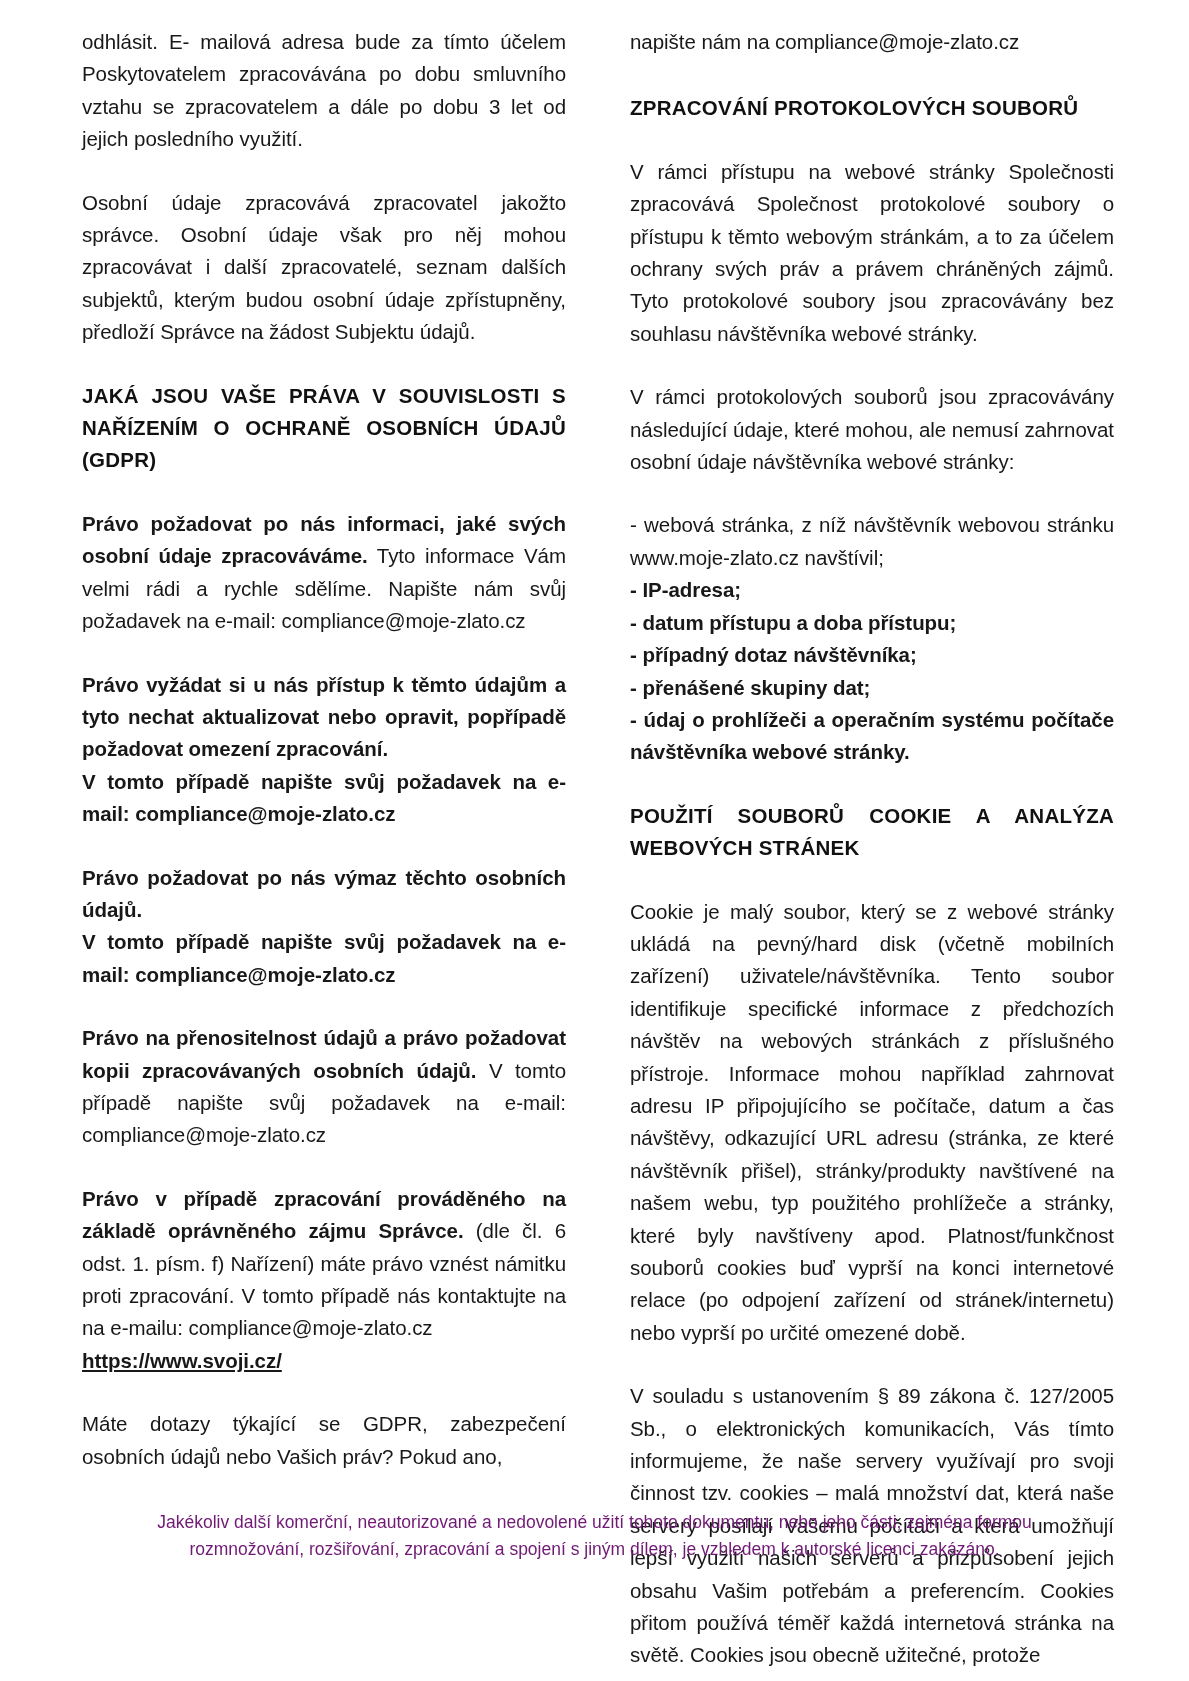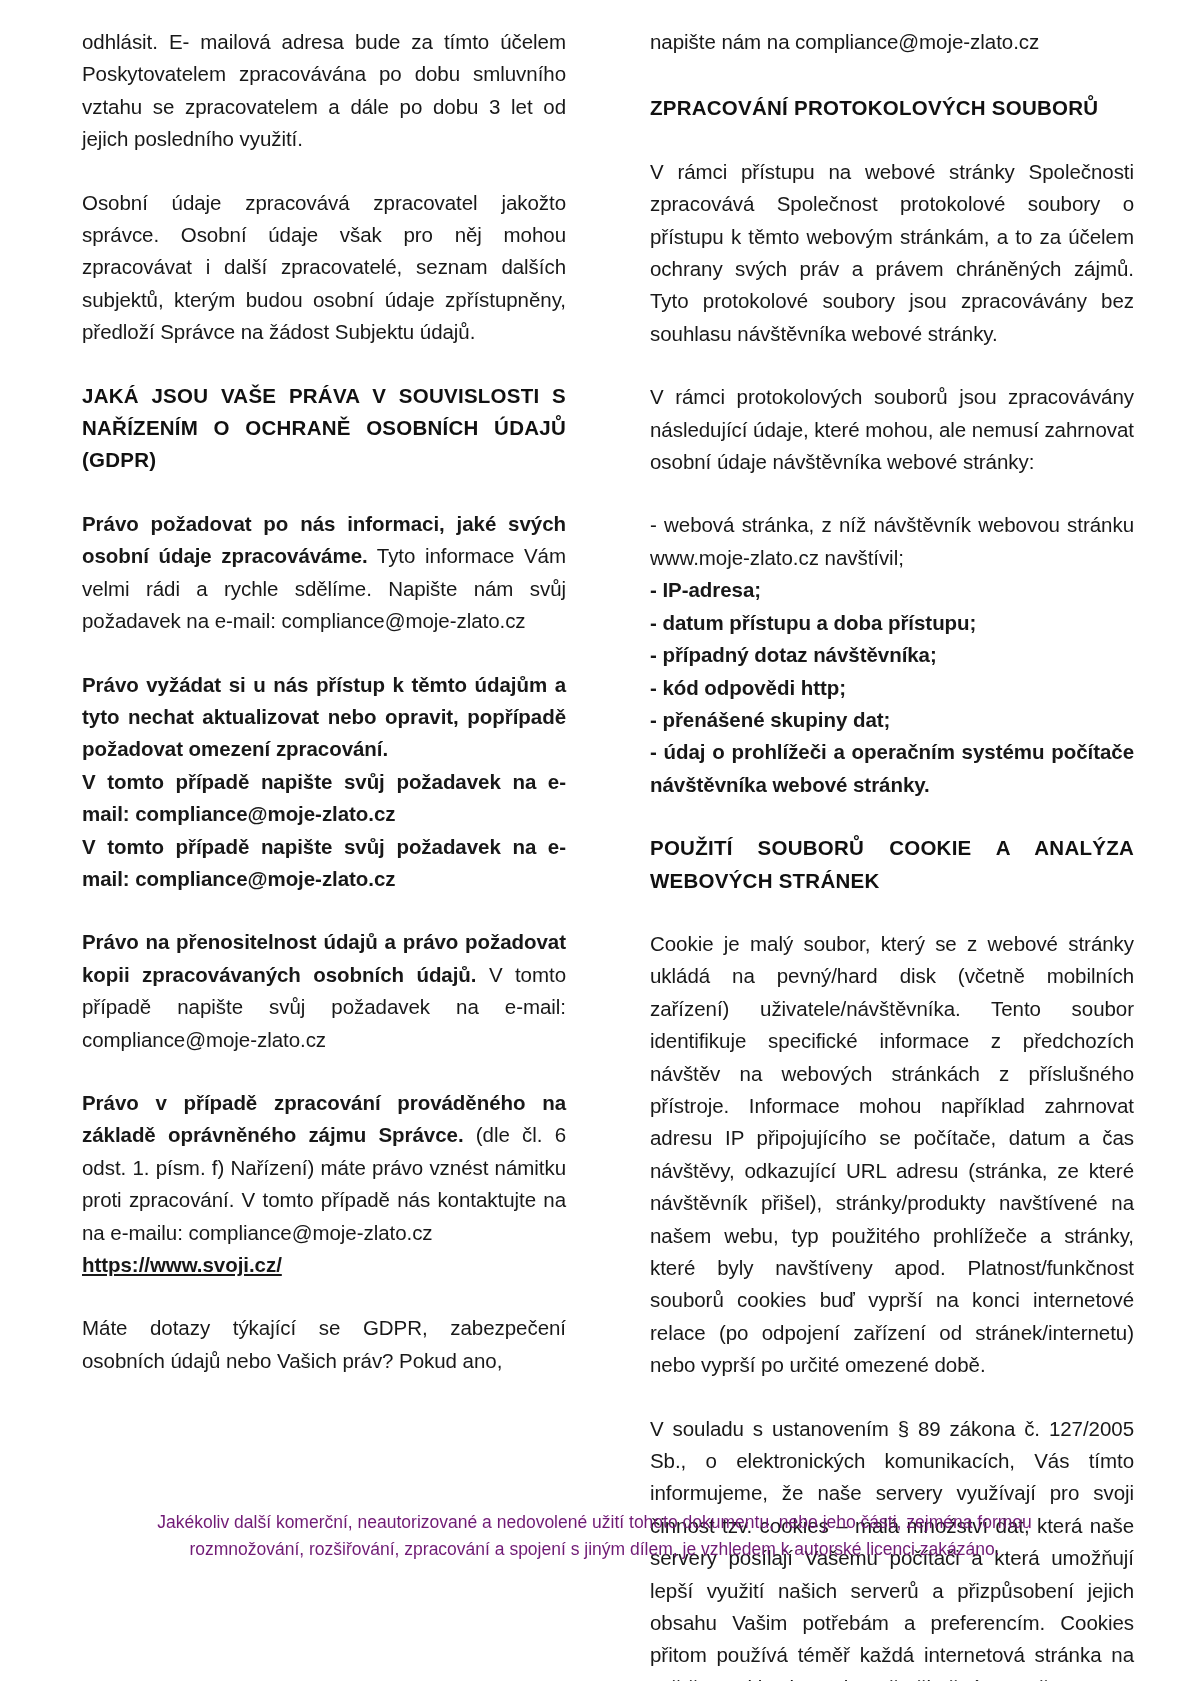--- a/index.html
+++ b/index.html
@@ -22,21 +22,21 @@
     overflow: hidden;
   }
   .content {
     position: absolute;
     top: 26px;
     left: 82px;
     width: 1025px;
     height: 1480px;
     display: flex;
     flex-direction: row;
-    gap: 84px;
+    gap: 64px;
   }
   .column {
     width: 484px;
     flex: 0 0 484px;
   }
   p {
     margin: 0 0 0 0;
     font-size: 20.5px;
     line-height: 32.4px;
     text-align: justify;
@@ -111,20 +111,21 @@
 
       <p class="body spaced">Osobní údaje zpracovává zpracovatel jakožto správce. Osobní údaje však pro něj mohou zpracovávat i  další zpracovatelé, seznam dalších subjektů, kterým budou osobní údaje zpřístupněny, předloží Správce  na žádost Subjektu údajů.</p>
 
       <h2 class="section-heading">JAKÁ JSOU VAŠE PRÁVA V SOUVISLOSTI S NAŘÍZENÍM O OCHRANĚ OSOBNÍCH ÚDAJŮ (GDPR)</h2>
 
       <p class="body spaced"><span class="lead">Právo požadovat po nás informaci, jaké svých osobní údaje zpracováváme.</span><span> Tyto informace Vám velmi rádi a rychle sdělíme. Napište nám svůj požadavek na e-mail:  compliance@moje-zlato.cz</span></p>
 
       <p class="body spaced"><span class="lead">Právo vyžádat si u nás přístup k těmto údajům a tyto nechat aktualizovat nebo opravit, popřípadě  požadovat omezení zpracování.</span></p>
       <p class="body tight">V tomto případě napište svůj požadavek na e-mail: compliance@moje-zlato.cz</p>
 
+      <p class="body spaced"><span class="lead">Právo požadovat po nás výmaz těchto osobních údajů.</span></p>
       <p class="body tight">V tomto případě napište svůj požadavek na e-mail: compliance@moje-zlato.cz</p>
 
       <p class="body spaced"><span class="lead">Právo na přenositelnost údajů a právo požadovat kopii zpracovávaných osobních údajů.</span><span> V tomto případě napište svůj požadavek na e-mail: compliance@moje-zlato.cz</span></p>
 
       <p class="body spaced"><span class="lead">Právo v případě zpracování prováděného na základě oprávněného zájmu Správce.</span><span> (dle čl. 6 odst. 1. písm. f) Nařízení) máte právo vznést námitku proti zpracování. V tomto případě nás kontaktujte na na e-mailu: compliance@moje-zlato.cz</span></p>
 
       <p class="body tight list-line nojust"><a class="link" href="#">https://www.svoji.cz/</a></p>
 
       <p class="body spaced">Máte dotazy týkající se GDPR, zabezpečení osobních údajů nebo Vašich práv? Pokud ano,</p>
 
@@ -137,21 +138,20 @@
       <h2 class="section-heading first">ZPRACOVÁNÍ PROTOKOLOVÝCH SOUBORŮ</h2>
 
       <p class="body spaced">V rámci přístupu na webové stránky Společnosti zpracovává Společnost protokolové soubory o přístupu  k těmto webovým stránkám, a to za účelem ochrany svých práv a právem chráněných zájmů. Tyto  protokolové soubory jsou zpracovávány bez souhlasu návštěvníka webové stránky.</p>
 
       <p class="body spaced">V rámci protokolových souborů jsou zpracovávány následující údaje, které mohou, ale nemusí zahrnovat  osobní údaje návštěvníka webové stránky:</p>
 
       <p class="body spaced list-line">- webová stránka, z níž návštěvník webovou stránku        www.moje-zlato.cz        navštívil;</p>
       <p class="body tight list-line nojust">- IP-adresa;</p>
       <p class="body tight list-line nojust">- datum přístupu a doba přístupu;</p>
       <p class="body tight list-line nojust">- případný dotaz návštěvníka;</p>
-      <p class="body tight list-line nojust">- kód odpovědi http;</p>
       <p class="body tight list-line nojust">- přenášené skupiny dat;</p>
       <p class="body tight list-line">- údaj o prohlížeči a operačním systému počítače návštěvníka webové stránky.</p>
 
       <h2 class="section-heading">POUŽITÍ SOUBORŮ COOKIE A ANALÝZA WEBOVÝCH STRÁNEK</h2>
 
       <p class="body spaced">Cookie je malý soubor, který se z webové stránky ukládá na pevný/hard disk (včetně mobilních zařízení)    uživatele/návštěvníka. Tento soubor identifikuje specifické informace z předchozích návštěv na  webových stránkách z příslušného  přístroje.  Informace  mohou například zahrnovat adresu IP  připojujícího se počítače, datum a čas návštěvy, odkazující URL adresu (stránka, ze které návštěvník  přišel), stránky/produkty navštívené na našem webu, typ použitého prohlížeče a stránky, které byly navštíveny apod. Platnost/funkčnost souborů cookies buď vyprší na konci internetové relace (po odpojení zařízení od stránek/internetu) nebo vyprší po určité omezené době.</p>
 
       <p class="body spaced">V souladu s ustanovením § 89 zákona č. 127/2005 Sb., o elektronických komunikacích, Vás tímto  informujeme, že naše servery využívají pro svoji činnost tzv. cookies – malá množství dat, která naše servery posílají Vašemu počítači a která umožňují lepší využití našich serverů a přizpůsobení jejich  obsahu Vašim potřebám a preferencím. Cookies přitom používá téměř každá internetová stránka na světě. Cookies jsou obecně užitečné, protože</p>
 
     </div>

